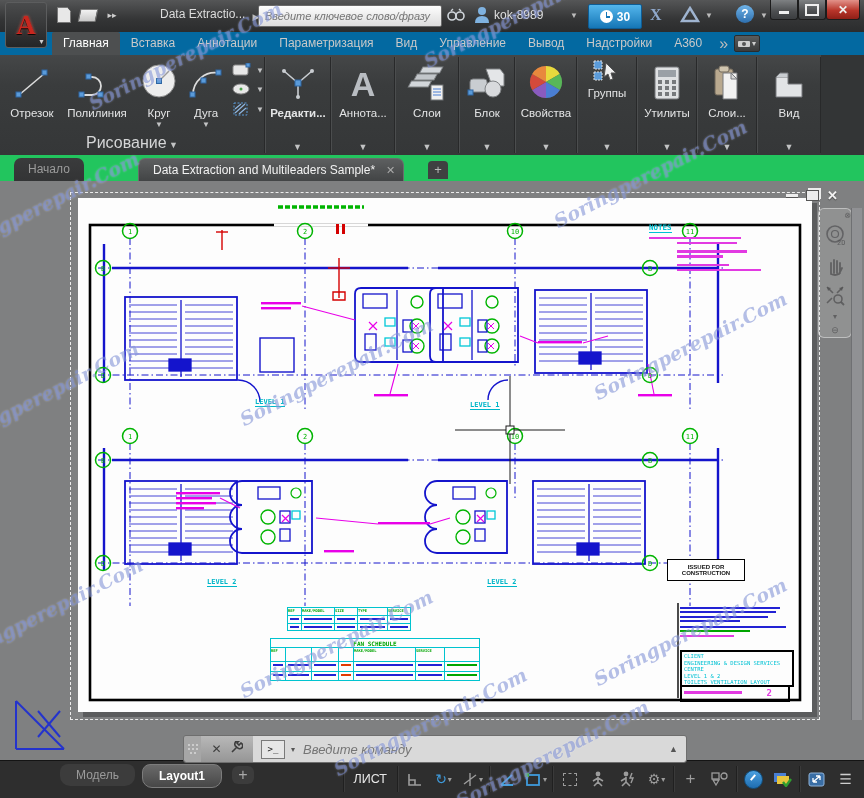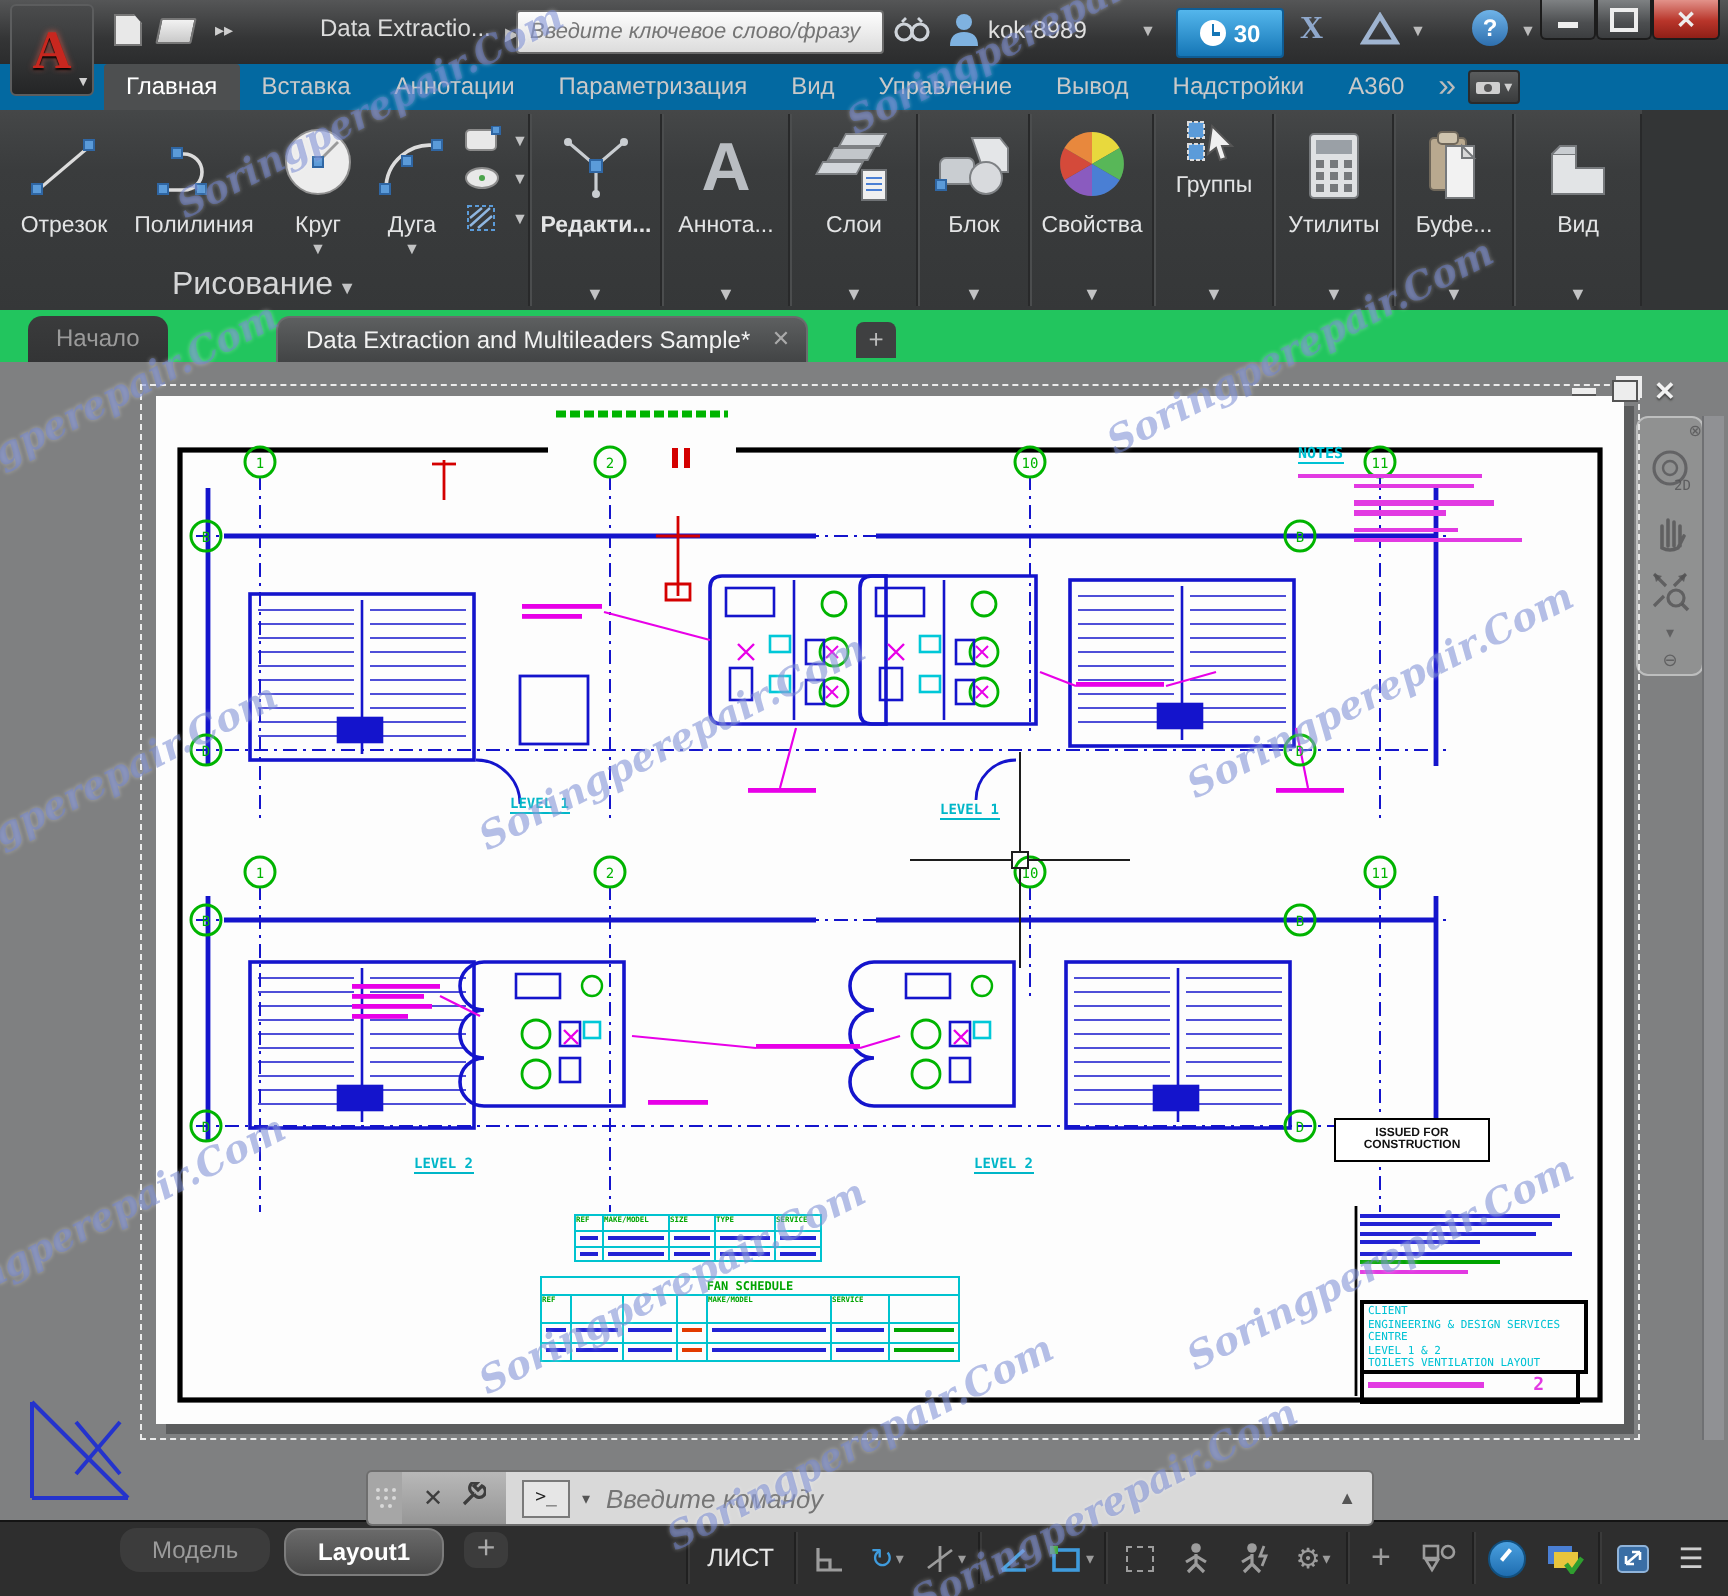--- a/index.html
+++ b/index.html
@@ -426,21 +426,21 @@
     <div class="panel" style="left:698px;width:58px;">
       <div class="bigbtn" style="left:2px;width:54px;">
         <span class="ic">
             <svg width="32" height="38" viewBox="0 0 32 38">
               <rect x="4" y="4" width="18" height="26" rx="2" fill="#b9a98f" stroke="#6f675a"></rect>
               <rect x="8" y="1" width="10" height="6" rx="2" fill="#cfc4ae" stroke="#6f675a"></rect>
               <path d="M12 8 h14 l0 0 v26 h-14 z" fill="#f2f2f2" stroke="#76797c"></path>
               <path d="M20 8 l6 6 h-6 z" fill="#d8d8d8" stroke="#76797c"></path>
             </svg>
           </span>
-        <span class="lb">Буфе...</span>
+        <span class="lb">Слои...</span>
       </div>
       <div class="pfoot"><span>▼</span></div>
     </div>
     <div class="psep" style="left:756px;"></div>
 
     <div class="panel" style="left:758px;width:62px;">
       <div class="bigbtn" style="left:4px;width:54px;">
         <span class="ic">
             <svg width="38" height="36" viewBox="0 0 38 36">
               <path d="M6 10 h12 v7 h14 v13 h-26 z" fill="#e2e4e6" stroke="#76797c"></path>

